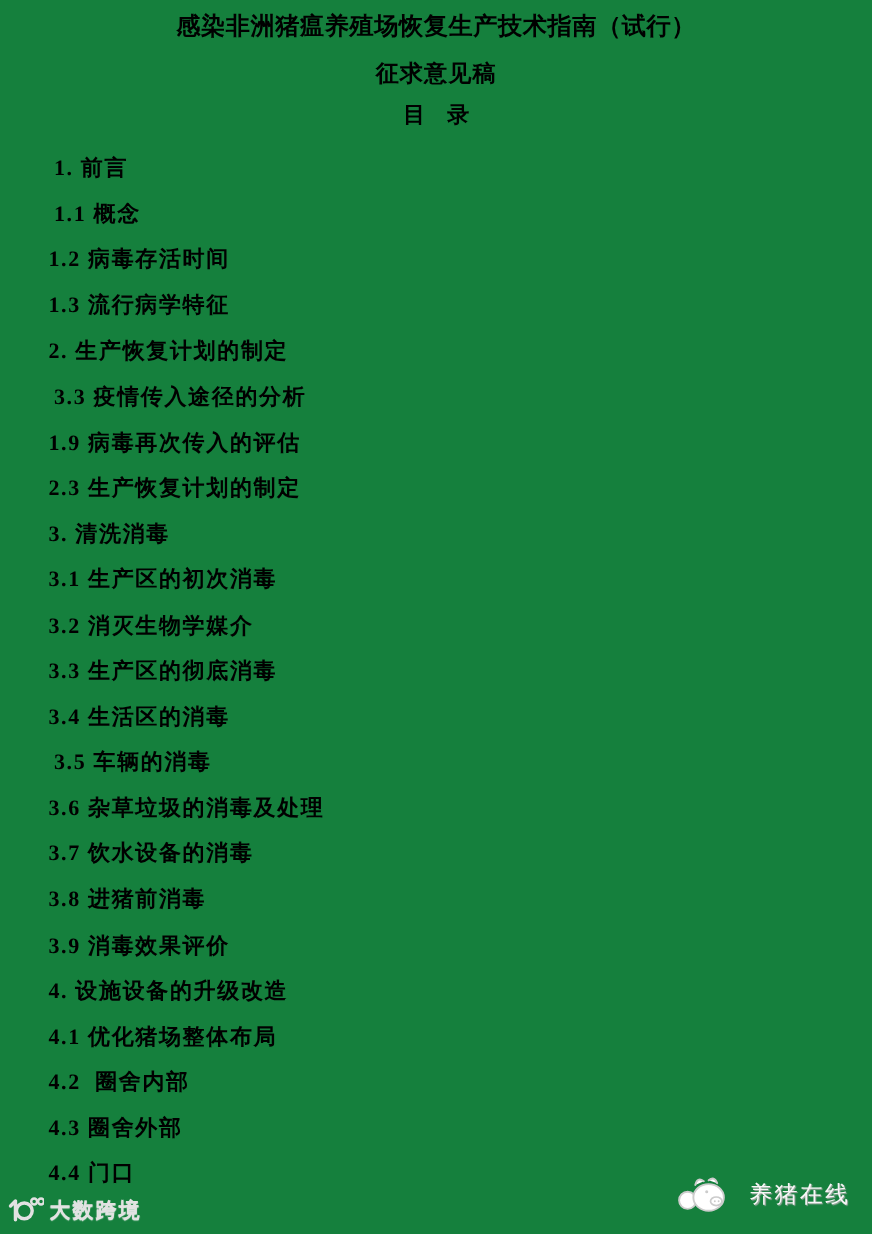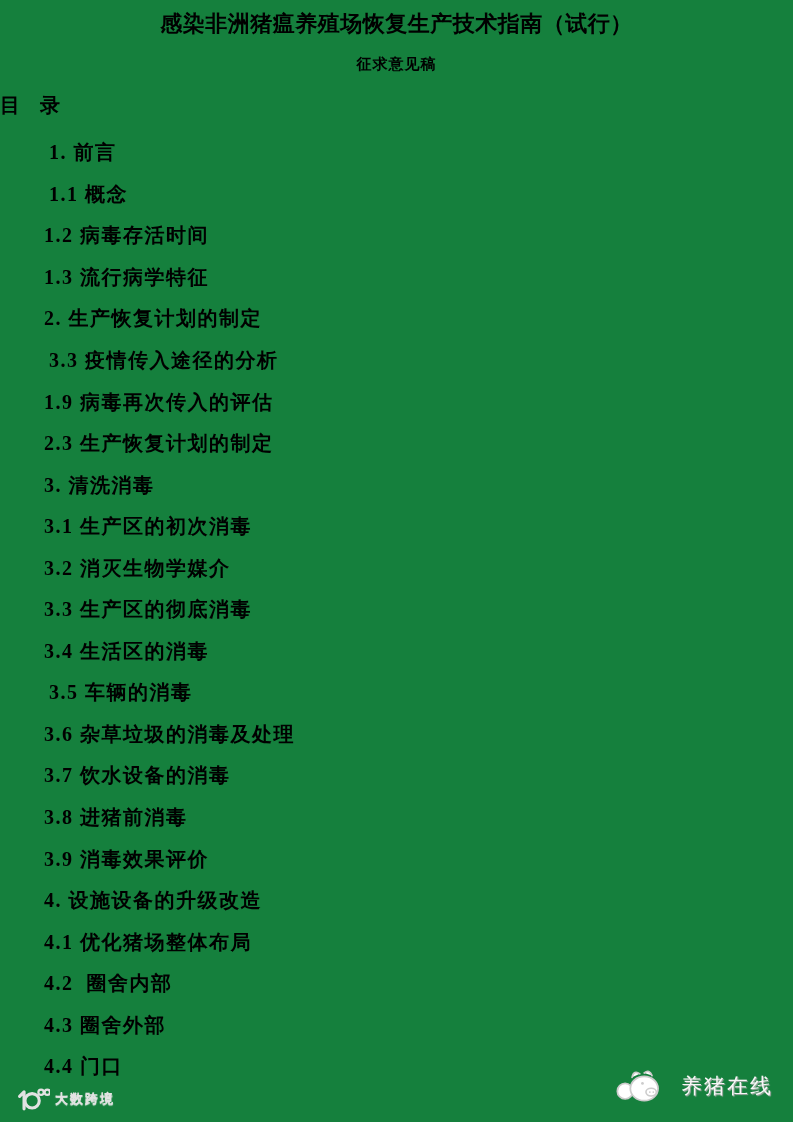--- a/index.html
+++ b/index.html
@@ -19,30 +19,30 @@
     font-size: 22px;
     font-weight: bold;
     letter-spacing: 0.5px;
     line-height: 1.2;
     white-space: pre;
   }
   .doc-subtitle {
     position: absolute;
     top: 55px; left: 0; right: 0;
     text-align: center;
-    font-size: 15px;
+    font-size: 21px;
     font-weight: bold;
     letter-spacing: 1px;
     line-height: 1.2;
     white-space: pre;
   }
   .toc-heading {
     position: absolute;
     top: 93px; left: 0; right: 0;
-    text-align: left;
+    text-align: center;
     font-size: 20px;
     font-weight: bold;
     line-height: 1.2;
     white-space: pre;
   }
   .toc-list {
     position: absolute;
     top: 132px;
     left: 44px;
     right: 30px;
@@ -57,28 +57,28 @@
     white-space: pre;
   }
   
   .toc-item:nth-child(1),
   .toc-item:nth-child(2),
   .toc-item:nth-child(6),
   .toc-item:nth-child(14) { padding-left: 5px; }
 
   .wm-left {
     position: absolute;
-    left: 16px;
+    left: 6px;
     bottom: 9px;
     display: flex;
-    align-items: center;
+    align-items: flex-end;
     gap: 5px;
     font-family: "Liberation Sans", "DejaVu Sans", sans-serif;
     font-weight: bold;
-    font-size: 13px;
+    font-size: 19px;
     letter-spacing: 2px;
     color: #e2e2e2;
     text-shadow: 0 1px 1px #f2f2f2;
     user-select: none;
   }
   .wm-right {
     position: absolute;
     right: 20px;
     bottom: 16px;
     display: flex;

